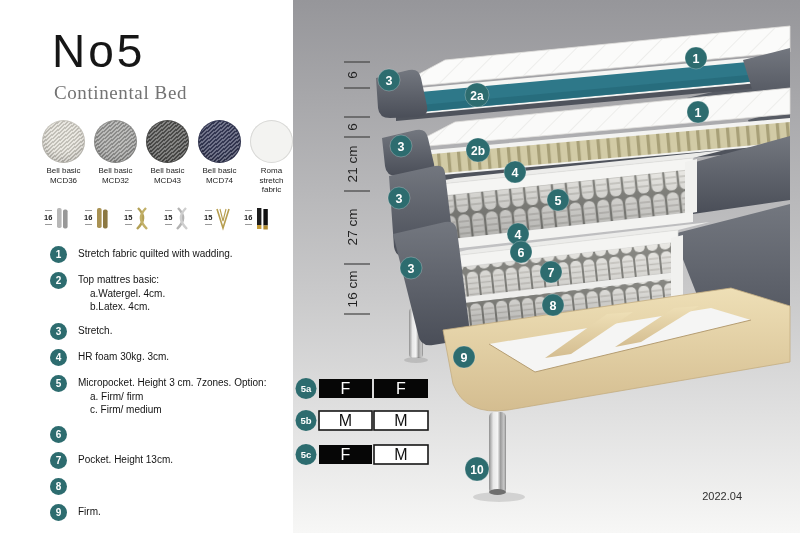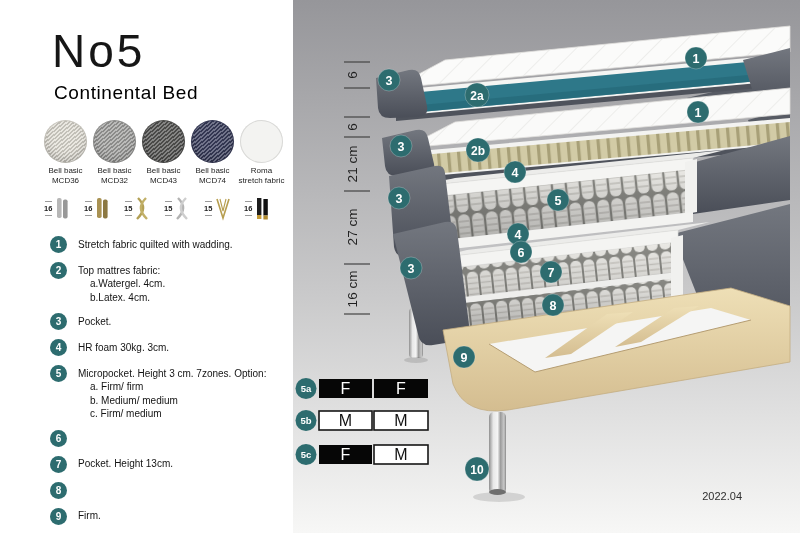--- a/index.html
+++ b/index.html
@@ -1,22 +1,22 @@
 <!DOCTYPE html>
 <html><head>
 <meta charset="utf-8">
 <style>
   html,body{margin:0;padding:0;background:#fff;}
   *{box-sizing:border-box;font-family:"Liberation Sans",sans-serif;}
   .app{width:800px;height:533px;display:flex;overflow:hidden;background:#fff;}
   
   .left{width:293px;height:402px;background:#fff;flex:0 0 293px;}
   .title{font-size:46px;font-weight:300;letter-spacing:3px;color:#161616;margin:24px 0 0 52px;}
-  .subtitle{font-size:19px;font-weight:300;color:#000000;letter-spacing:.6px;margin:4px 0 16px 54px;}
-  .swatches{display:flex;gap:2px;padding-left:42px;}
+  .subtitle{font-size:19px;font-weight:300;color:#737373;letter-spacing:.6px;margin:4px 0 16px 54px;font-family:Liberation Serif, serif;}
+  .swatches{display:flex;gap:9px;padding-left:42px;}
   .swatch{width:47px;text-align:center;}
   .swatch-dot{width:43px;height:43px;border-radius:50%;margin:0 auto 3px;position:relative;
     box-shadow:inset 0 0 0 1px rgba(0,0,0,.08), inset 0 -4px 8px rgba(0,0,0,.18);}
   .swatch-dot::after{content:"";position:absolute;inset:1px;border-radius:50%;
     background:repeating-linear-gradient(-40deg, rgba(255,255,255,.28) 0 1.5px, rgba(0,0,0,.14) 1.5px 3px);}
   .swatch:last-child .swatch-dot{box-shadow:inset 0 0 0 1px #d9d9d7;}
   .swatch:last-child .swatch-dot::after{background:none;}
   .swatch-label{font-size:8px;line-height:9.5px;color:#1d1d1d;}
   .legs-row{display:flex;gap:1px;padding:10px 0 0 44px;align-items:center;}
   .leg-item{display:flex;align-items:center;width:39px;}
@@ -157,43 +157,42 @@
     <div class="features">
       <div class="feat">
         <div class="fnum">1</div>
         <div class="ftxt">
             <div class="fline">Stretch fabric quilted with wadding.</div>
           </div>
       </div>
       <div class="feat">
         <div class="fnum">2</div>
         <div class="ftxt">
-            <div class="fline">Top mattres fabric:</div>
+            <div class="fline">Top mattres basic:</div>
             <div class="fline sub">a.Watergel. 4cm.</div>
             <div class="fline sub">b.Latex. 4cm.</div>
           </div>
       </div>
       <div class="feat">
         <div class="fnum">3</div>
         <div class="ftxt">
-            <div class="fline">Pocket.</div>
+            <div class="fline">Stretch.</div>
           </div>
       </div>
       <div class="feat">
         <div class="fnum">4</div>
         <div class="ftxt">
             <div class="fline">HR foam 30kg. 3cm.</div>
           </div>
       </div>
       <div class="feat">
         <div class="fnum">5</div>
         <div class="ftxt">
             <div class="fline">Micropocket. Height 3 cm. 7zones. Option:</div>
             <div class="fline sub">a. Firm/ firm</div>
-            <div class="fline sub">b. Medium/ medium</div>
             <div class="fline sub">c. Firm/ medium</div>
           </div>
       </div>
       <div class="feat">
         <div class="fnum">6</div>
       </div>
       <div class="feat">
         <div class="fnum">7</div>
         <div class="ftxt">
             <div class="fline">Pocket. Height 13cm.</div>

